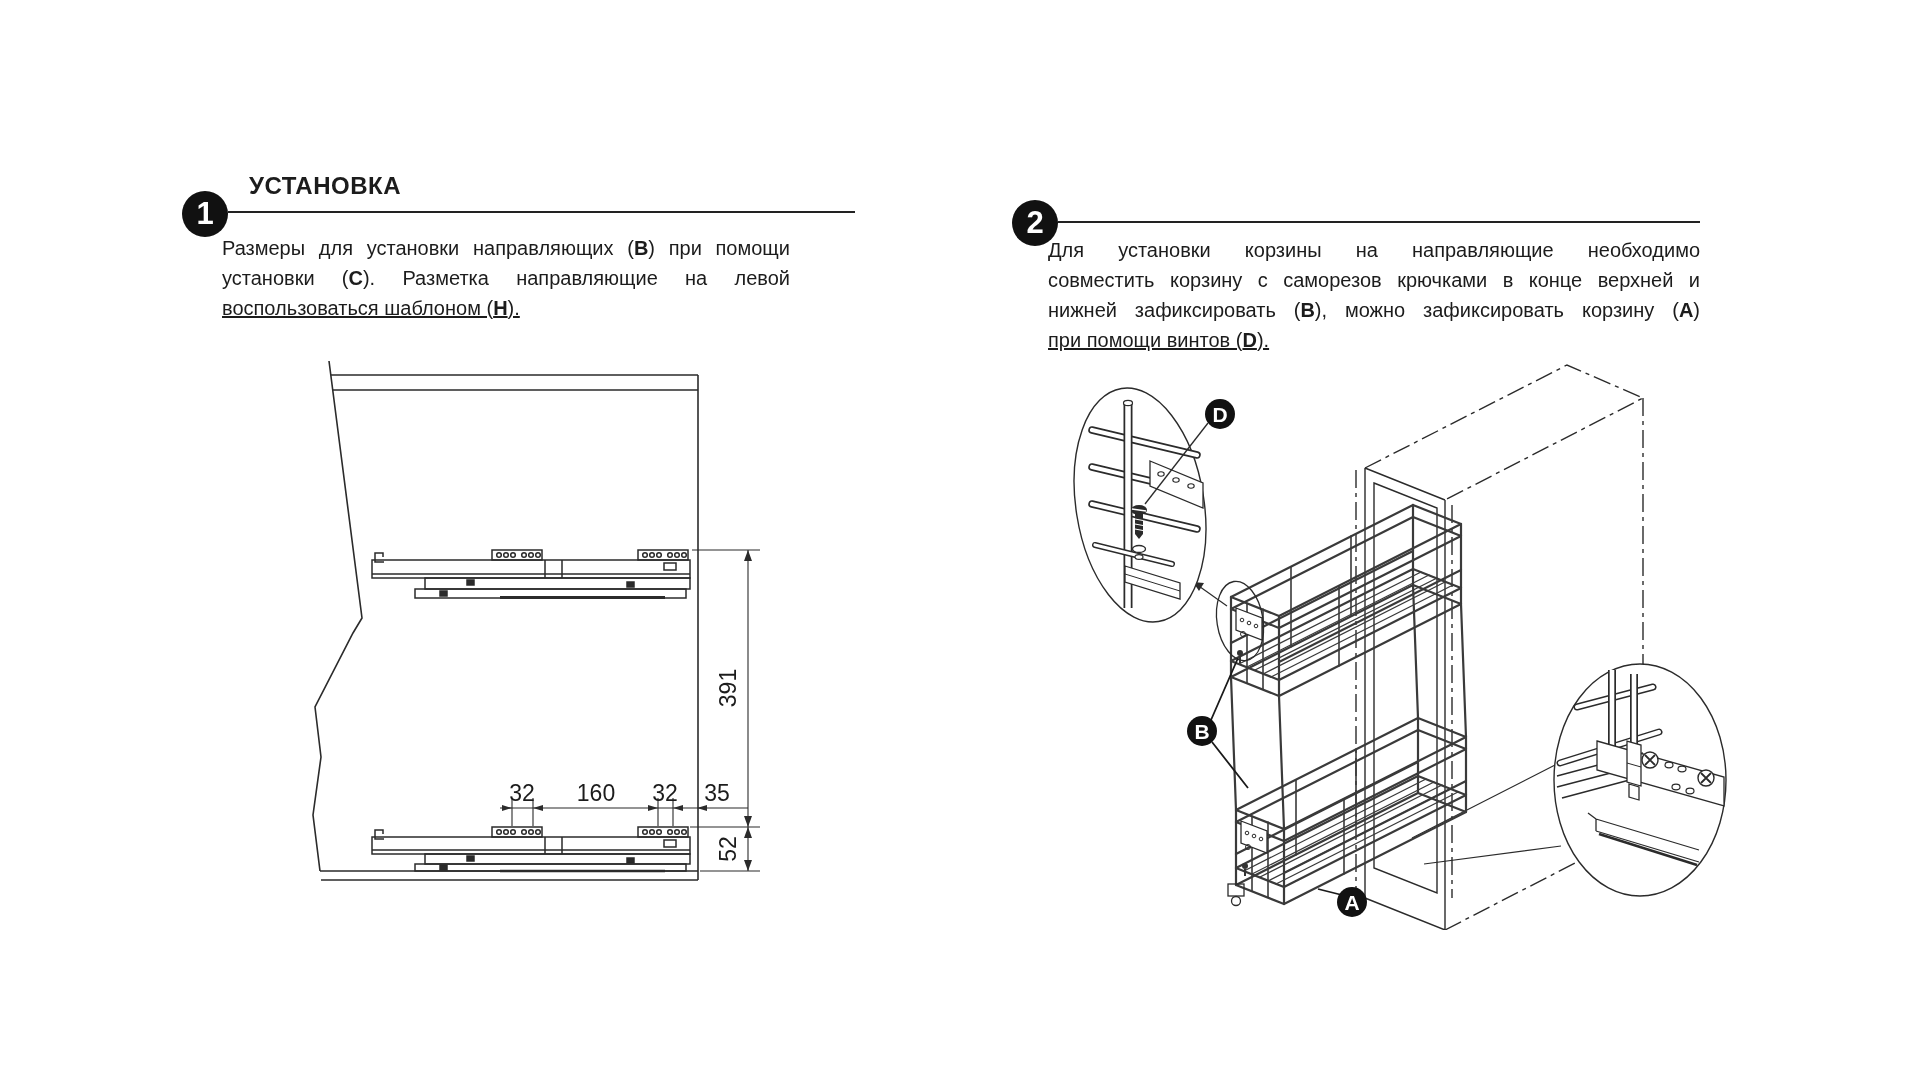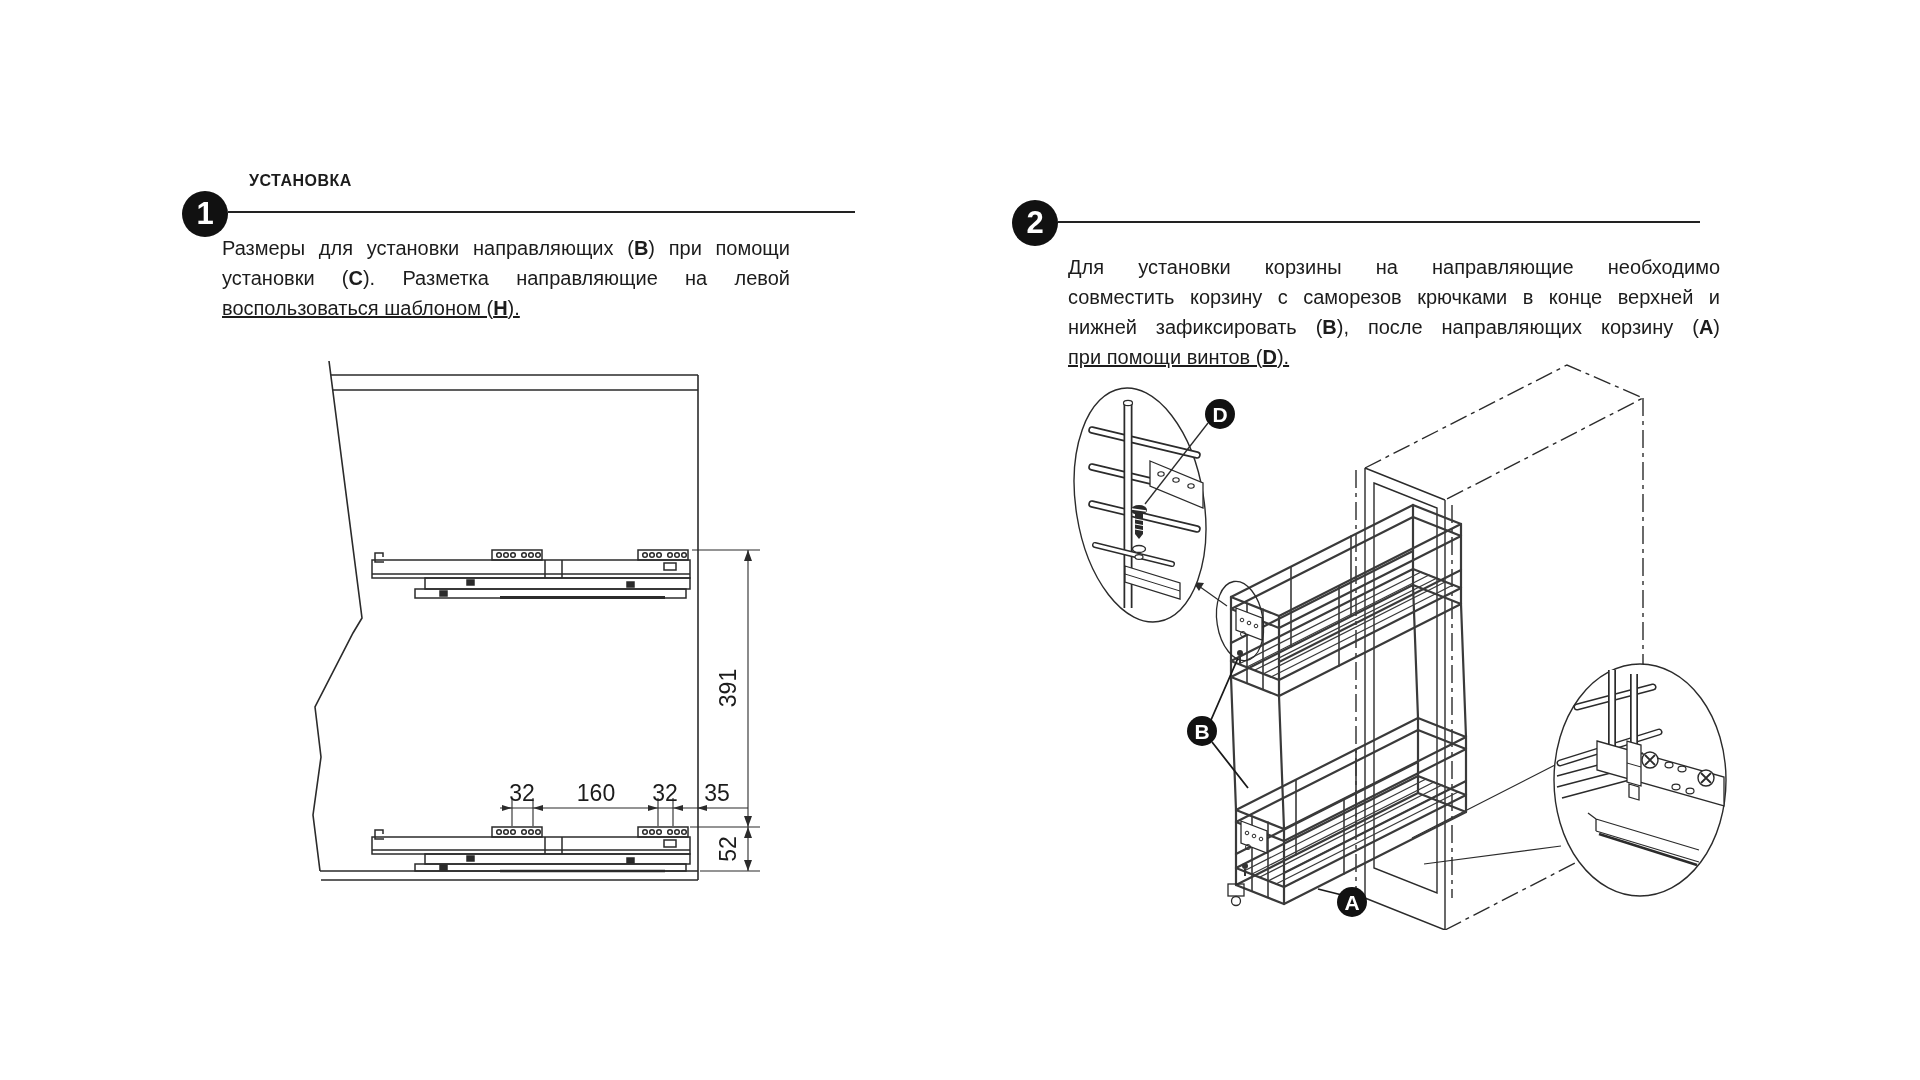--- a/index.html
+++ b/index.html
@@ -2,21 +2,21 @@
 <html><head>
 <meta charset="utf-8">
 <style>
   html,body{margin:0;padding:0;background:#ffffff;}
   #page{position:relative;width:1920px;height:1080px;background:#ffffff;overflow:hidden;
         font-family:"Liberation Sans","DejaVu Sans",sans-serif;color:#1c1c1c;}
   .abs{position:absolute;}
   .step-circle{width:46px;height:46px;border-radius:50%;background:#111;color:#fff;
                font-size:31px;font-weight:700;text-align:center;line-height:46px;}
   .rule{height:2px;background:#222;}
-  .title{font-size:16px;font-weight:700;letter-spacing:0.5px;}
+  .title{font-size:24px;font-weight:700;letter-spacing:0.5px;}
   .para{font-size:20px;line-height:30px;}
   .tline{text-align:justify;text-align-last:justify;}
   .tline.last{text-align-last:left;text-decoration:underline;}
   .bold{font-weight:700;}
   svg text{font-family:"Liberation Sans","DejaVu Sans",sans-serif;fill:#1c1c1c;}
   .lbl{font-size:23px;}
   .callout-txt{font-size:21px;font-weight:700;fill:#ffffff;}
 </style>
 </head>
 <body>
@@ -29,24 +29,24 @@
 
   <div class="abs para" style="left:222px;top:233px;width:568px;">
       <div class="tline"><span>Размеры для установки направляющих (</span><span class="bold">B</span><span>) при помощи</span></div>
       <div class="tline"><span>установки (</span><span class="bold">C</span><span>). Разметка направляющие на левой</span></div>
       <div class="tline last"><span>воспользоваться шаблоном (</span><span class="bold">H</span><span>).</span></div>
     </div>
 
   <div class="abs step-circle" style="left:1012px;top:200px;">2</div>
   <div class="abs rule" style="left:1058px;top:221px;width:642px;"></div>
 
-  <div class="abs para" style="left:1048px;top:252px;width:652px;margin-left:20px;">
+  <div class="abs para" style="left:1048px;top:235px;width:652px;">
       <div class="tline"><span>Для установки корзины на направляющие необходимо</span></div>
       <div class="tline"><span>совместить корзину с саморезов крючками в конце верхней и</span></div>
-      <div class="tline"><span>нижней зафиксировать (</span><span class="bold">B</span><span>), после направляющих корзину (</span><span class="bold">A</span><span>)</span></div>
+      <div class="tline"><span>нижней зафиксировать (</span><span class="bold">B</span><span>), можно зафиксировать корзину (</span><span class="bold">A</span><span>)</span></div>
       <div class="tline last"><span>при помощи винтов (</span><span class="bold">D</span><span>).</span></div>
     </div>
 
   <svg class="abs" style="left:240px;top:350px;" width="560" height="560" viewBox="240 350 560 560">
     <g fill="none" stroke="#2b2b2b" stroke-width="1.6">
       <path d="M331,375 H698 M333,390 H698"></path>
       <path d="M698,375 V880"></path>
       <path d="M320,871 H698 M321,880 H698"></path>
       <polyline points="329,361 362,618 353,633 315,707 321,757 313,815 320,871"></polyline>
     </g>

